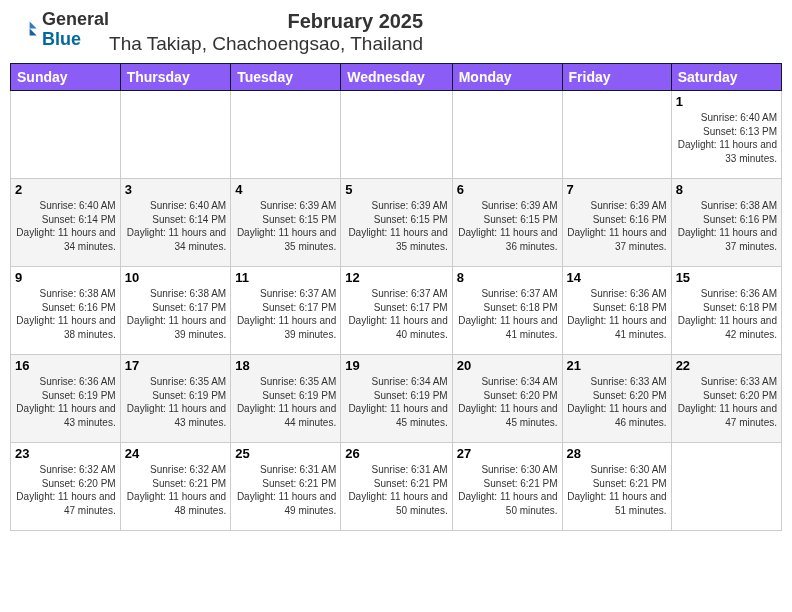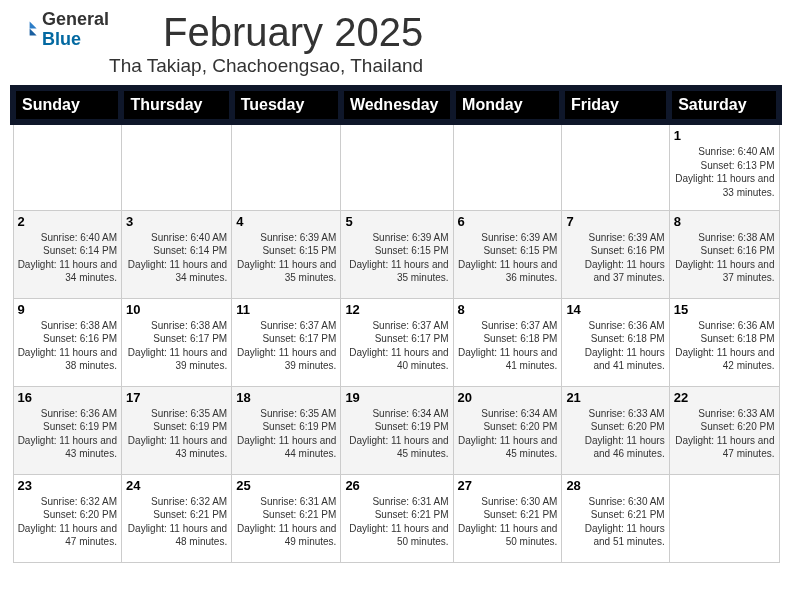--- a/index.html
+++ b/index.html
@@ -28,41 +28,41 @@
     .logo-general { color: #333; }
     .logo-blue { color: #0369a1; }
     .logo-icon {
       width: 28px;
       height: 28px;
     }
     .title-block {
       text-align: right;
     }
     .month-title {
-      font-size: 40px;
-      font-weight: normal;
+      font-size: 20px;
+      font-weight: bold;
       color: #333;
     }
     .location {
       font-size: 19px;
       color: #333;
     }
     table {
       width: 100%;
       border-collapse: collapse;
       font-size: 11px;
     }
     thead th {
-      background-color: #000000;
+      background-color: #8b5cf6;
       color: #fff;
       text-align: left;
       padding: 5px 6px;
-      font-size: 16px;
+      font-size: 14px;
       font-weight: bold;
-      border: 6px solid #0f172a;
+      border: 1px solid #0f172a;
     }
     tbody td {
       border: 1px solid #ccc;
       vertical-align: top;
       padding: 3px 4px;
       width: 113px;
       height: 88px;
     }
     .day-number {
       font-size: 13px;

